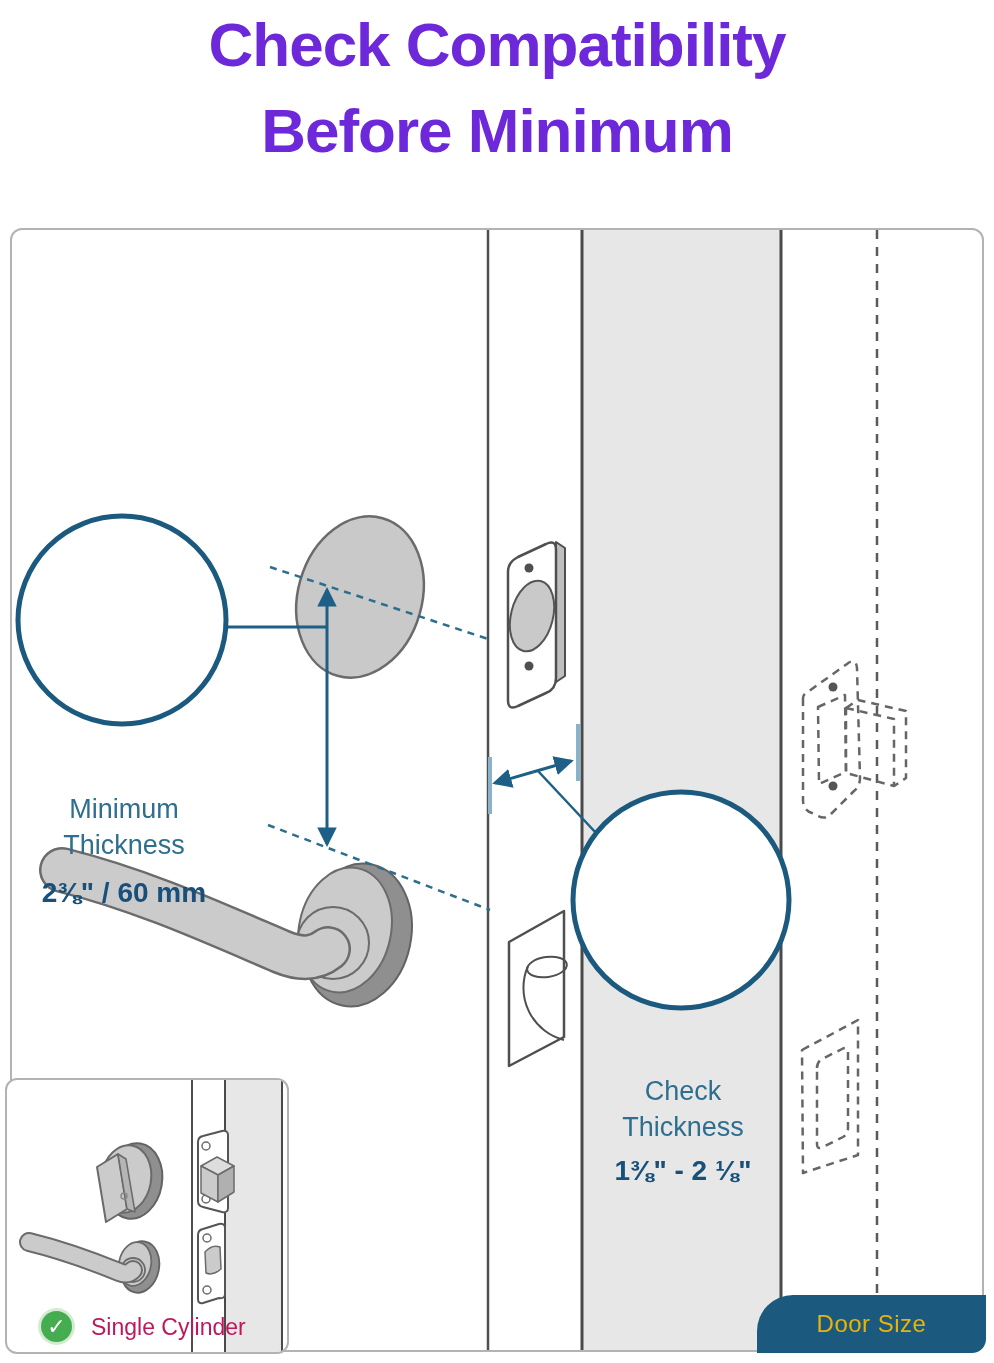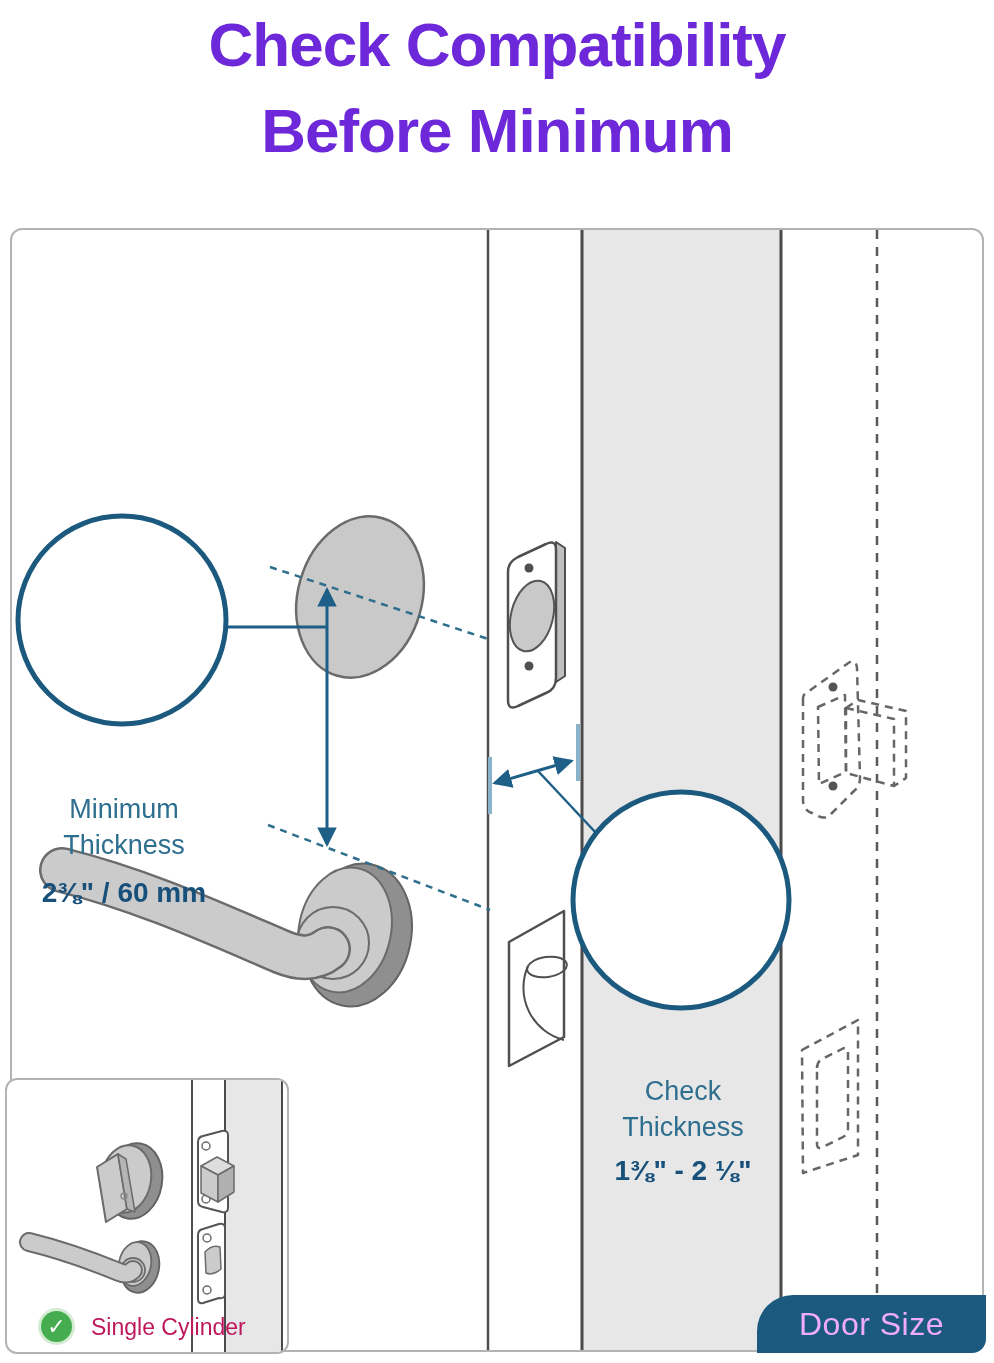--- a/index.html
+++ b/index.html
@@ -30,21 +30,21 @@
   .inset svg{position:absolute;left:0;top:0;width:280px;height:272px;display:block;}
   .check{position:absolute;left:34px;top:231px;width:31px;height:31px;border-radius:50%;
          background:#45ad4f;box-shadow:0 0 0 3px #d3ecd1;color:#ffffff;font-size:22px;font-weight:700;
          display:flex;align-items:center;justify-content:center;}
   .inset-label{position:absolute;left:84px;top:234px;font-size:23px;color:#be185d;}
 
   
   .door-size-tab{position:absolute;left:757px;top:1295px;width:229px;height:58px;
                  background:#1b5a7e;border-radius:36px 0 14px 0;
                  display:flex;align-items:center;justify-content:center;}
-  .door-size-tab span{color:#f0abfc;font-size:32px;letter-spacing:0.5px;}
+  .door-size-tab span{color:#eab308;font-size:24px;letter-spacing:0.5px;}
 </style>
 </head>
 <body>
 
 <div class="page">
 
   <header class="title">
     <div>Check Compatibility</div>
     <div>Before Minimum</div>
   </header>

